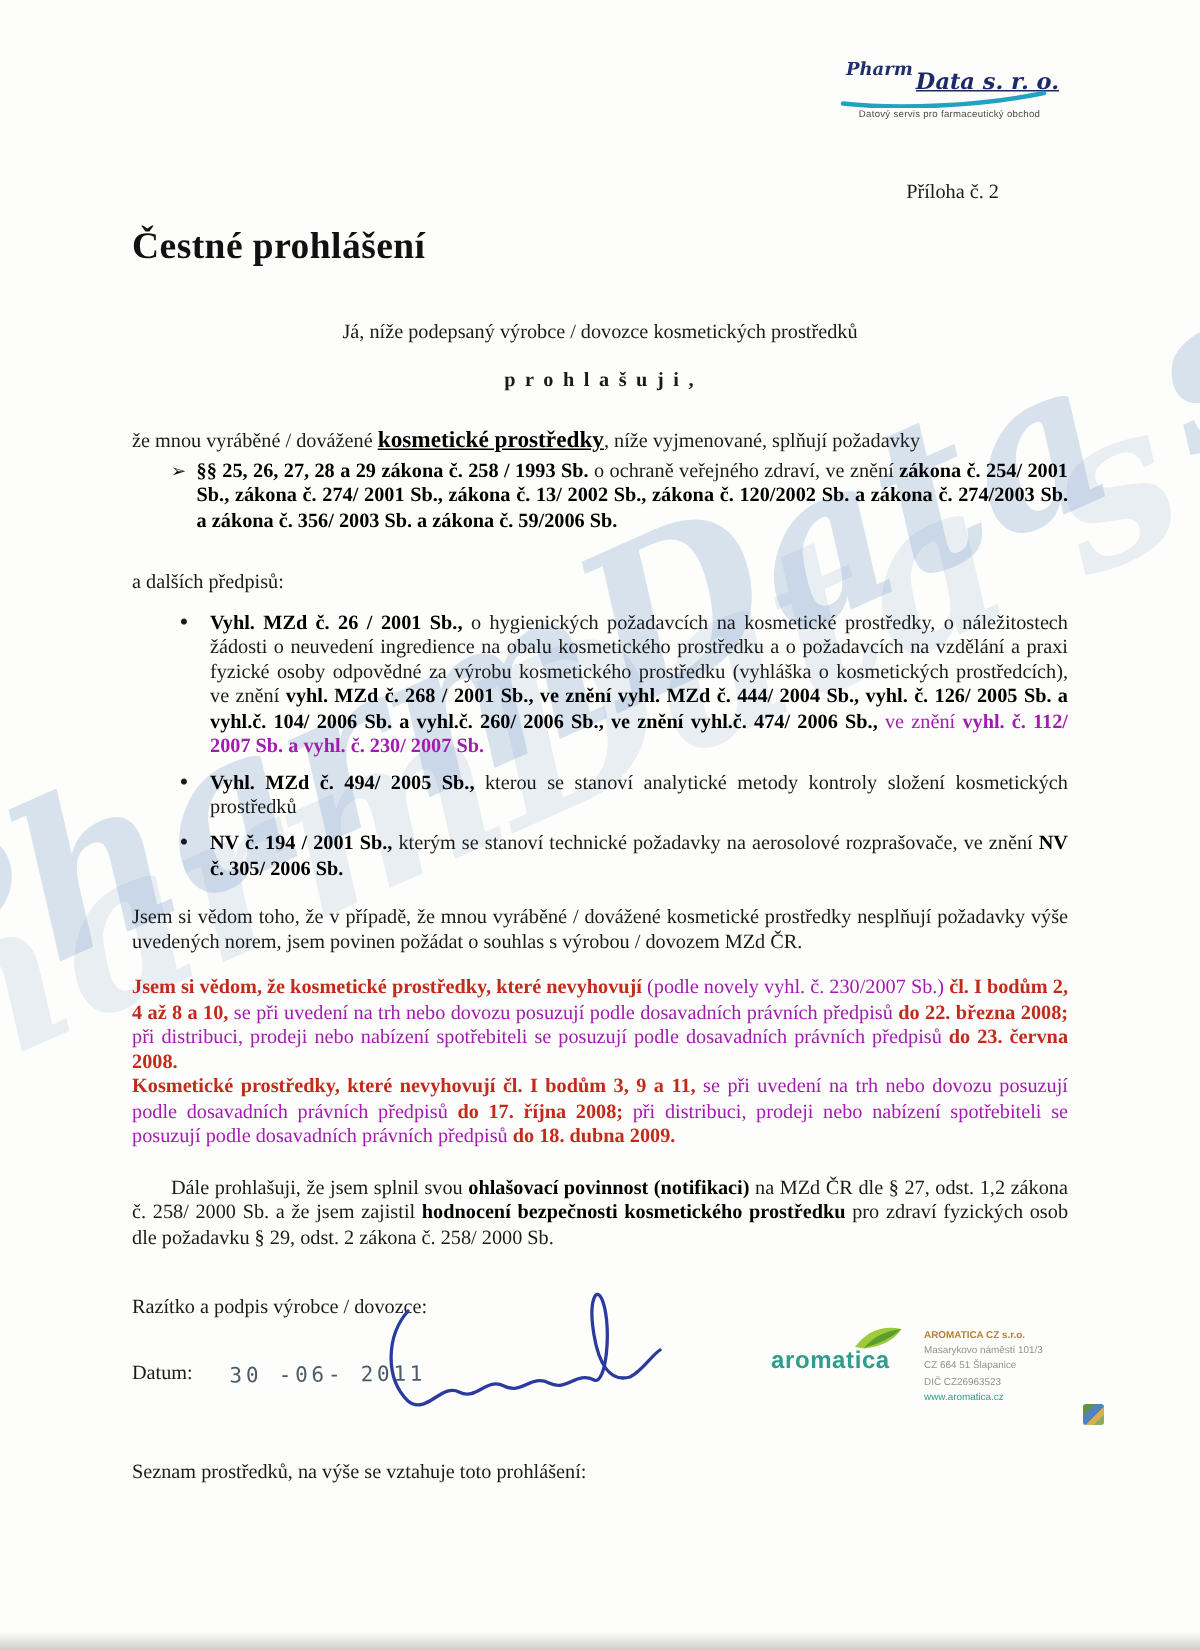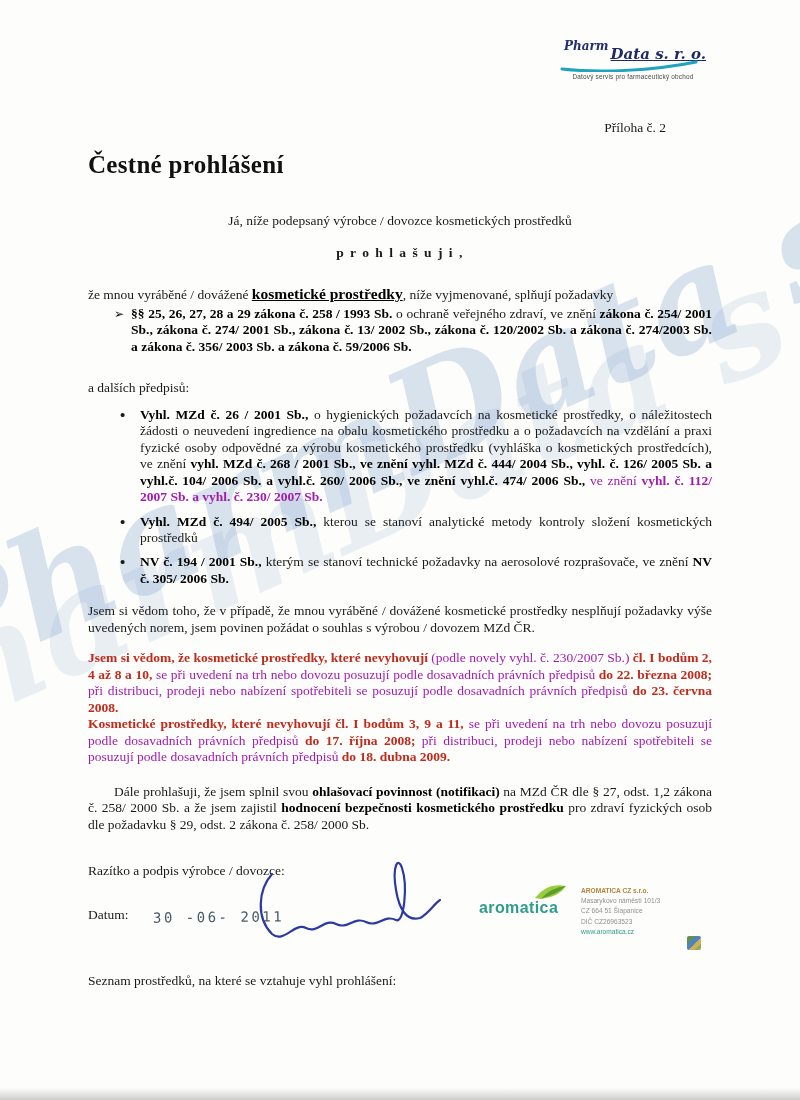--- a/index.html
+++ b/index.html
@@ -48,21 +48,21 @@
   .rednote.second { margin-top:0; }
   .final { margin-top:18px; text-align:justify; text-indent:26px; }
   .razitko { margin-top:30px; }
   .datum-row { margin-top:24px; display:flex; align-items:center; height:24px; }
   .date-stamp { margin-left:24px; font-family:"DejaVu Sans Mono", monospace; font-size:14px; letter-spacing:2.5px; color:#4a5a68; transform:rotate(-0.6deg); position:relative; top:2px; }
   .seznam { margin-top:46px; }
   .product { margin-top:12px; font-weight:700; }
   
   .signature { position:absolute; left:250px; top:856px; z-index:2; }
   
-  .aromatica { position:absolute; left:479px; top:884px; width:230px; display:flex; gap:10px; z-index:2; font-family:"Liberation Sans", sans-serif; }
+  .aromatica { position:absolute; left:514px; top:884px; width:230px; display:flex; gap:10px; z-index:2; font-family:"Liberation Sans", sans-serif; }
   .arom-logo { position:relative; padding-top:15px; width:92px; }
   .leaf { position:absolute; top:0; right:4px; }
   .arom-text { font-size:16px; font-weight:700; letter-spacing:0.4px; color:#2f9d8c; }
   .arom-address { font-size:6.6px; line-height:1.55; color:#8f9489; padding-top:2px; }
   .arom-address .a1 { color:#b5823c; font-weight:700; }
   .arom-address .aw { color:#2f9d8c; }
   .mini-stamp { position:absolute; left:208px; top:52px; width:14px; height:14px; border-radius:2px; opacity:0.85;
     background:linear-gradient(135deg,#4a7c2f 0 30%, #2d6fb0 30% 55%, #c8a23c 55% 75%, #7a9c42 75%); }
   
   .scan-edge { position:absolute; left:0; right:0; bottom:0; height:12px; z-index:3;
@@ -121,21 +121,21 @@
 
     <p class="final"><span>Dále prohlašuji, že jsem splnil svou </span><span class="b">ohlašovací povinnost (notifikaci)</span><span> na MZd ČR dle § 27, odst. 1,2 zákona č. 258/ 2000 Sb. a že jsem zajistil </span><span class="b">hodnocení bezpečnosti kosmetického prostředku</span><span> pro zdraví fyzických osob dle požadavku § 29, odst. 2 zákona č. 258/ 2000 Sb.</span></p>
 
     <p class="razitko">Razítko a podpis výrobce / dovozce:</p>
 
     <div class="datum-row">
       <span class="datum-label">Datum:</span>
       <span class="date-stamp">30 -06- 2011</span>
     </div>
 
-    <p class="seznam">Seznam prostředků, na které se vztahuje vyhl prohlášení:</p>
+    <p class="seznam">Seznam prostředků, na výše se vztahuje toto prohlášení:</p>
   </div>
 
   <svg class="signature" width="200" height="95" viewBox="0 0 200 95">
     <path d="M22,18 C8,34 6,62 22,78 C34,88 44,66 56,72 C68,78 74,62 86,68 C98,74 104,60 116,66 C128,72 134,58 146,64 C154,68 158,30 152,12 C148,0 142,10 146,34 C149,52 156,66 170,62 C178,58 184,48 190,44" stroke="#2b3aa0" stroke-width="2.2" fill="none" stroke-linecap="round"></path>
   </svg>
 
   <div class="aromatica">
     <div class="arom-logo">
       <svg class="leaf" width="34" height="16" viewBox="0 0 34 16">
         <path d="M2,14 Q14,-2 33,2 Q26,13 8,15 Z" fill="#9ccb3b"></path>

